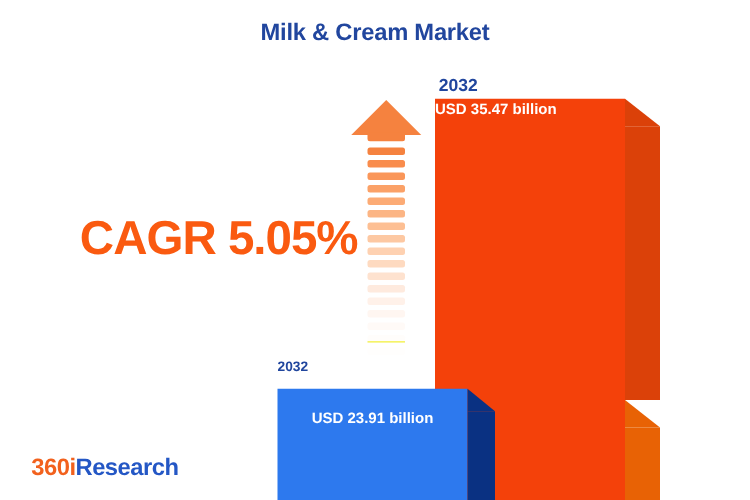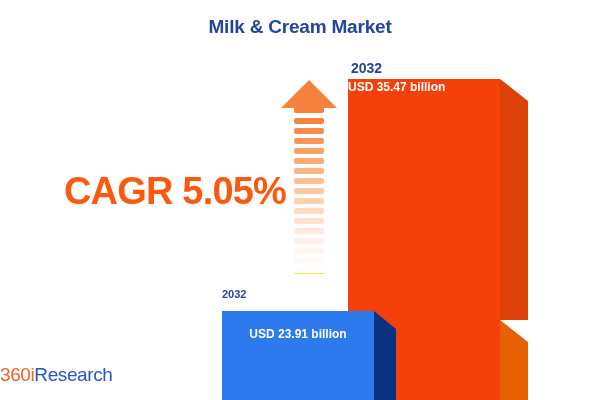--- a/index.html
+++ b/index.html
@@ -229,24 +229,24 @@
     width: 152px;
     text-align: center;
     font-size: 12px;
     font-weight: bold;
     color: #ffffff;
   }
 
   
   .logo {
     position: absolute;
-    left: 0;
+    left: 25px;
     top: 364px;
     font-size: 19px;
-    font-weight: normal;
+    font-weight: bold;
     letter-spacing: -0.4px;
     white-space: nowrap;
   }
   .logo .part-a { color: #f2611d; }
   .logo .part-b { color: #2457c5; }
 </style>
 </head>
 <body>
 
 <div class="canvas">

